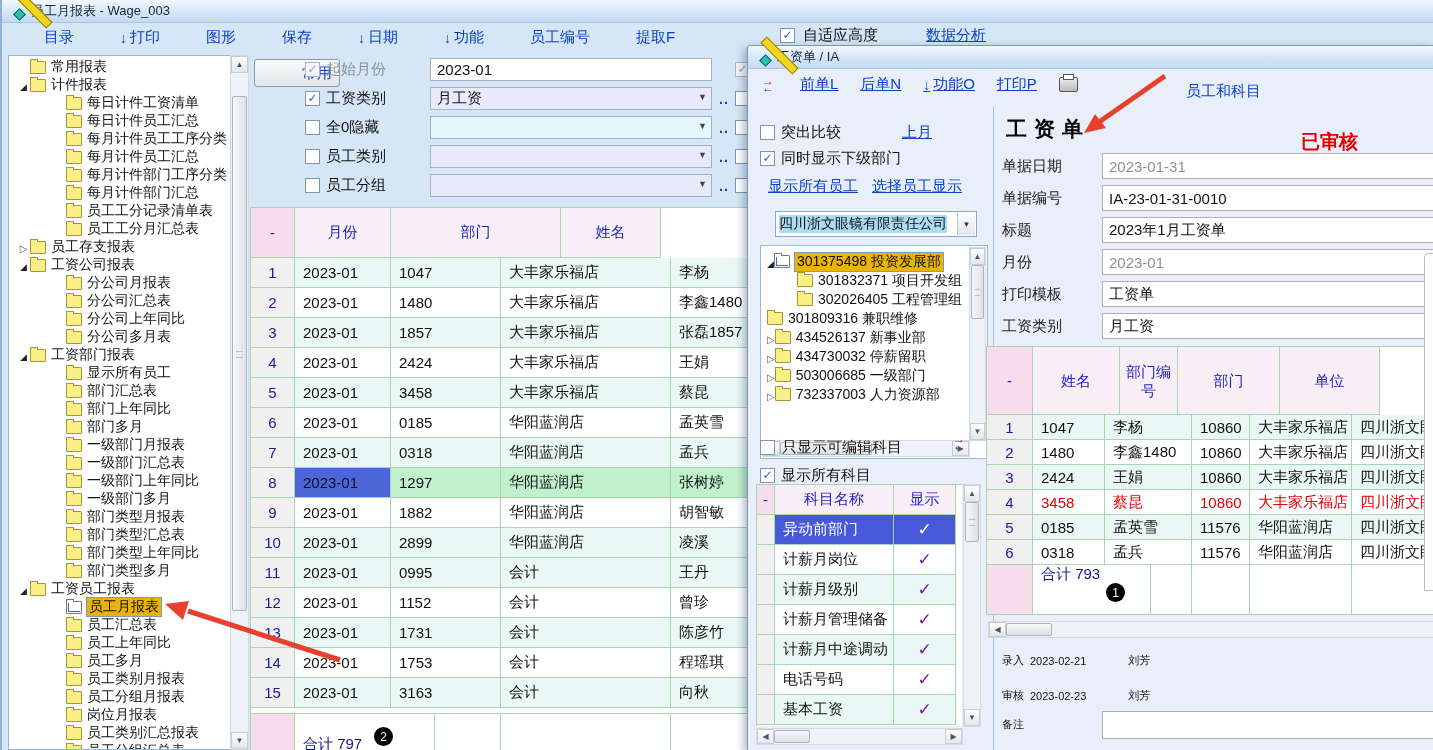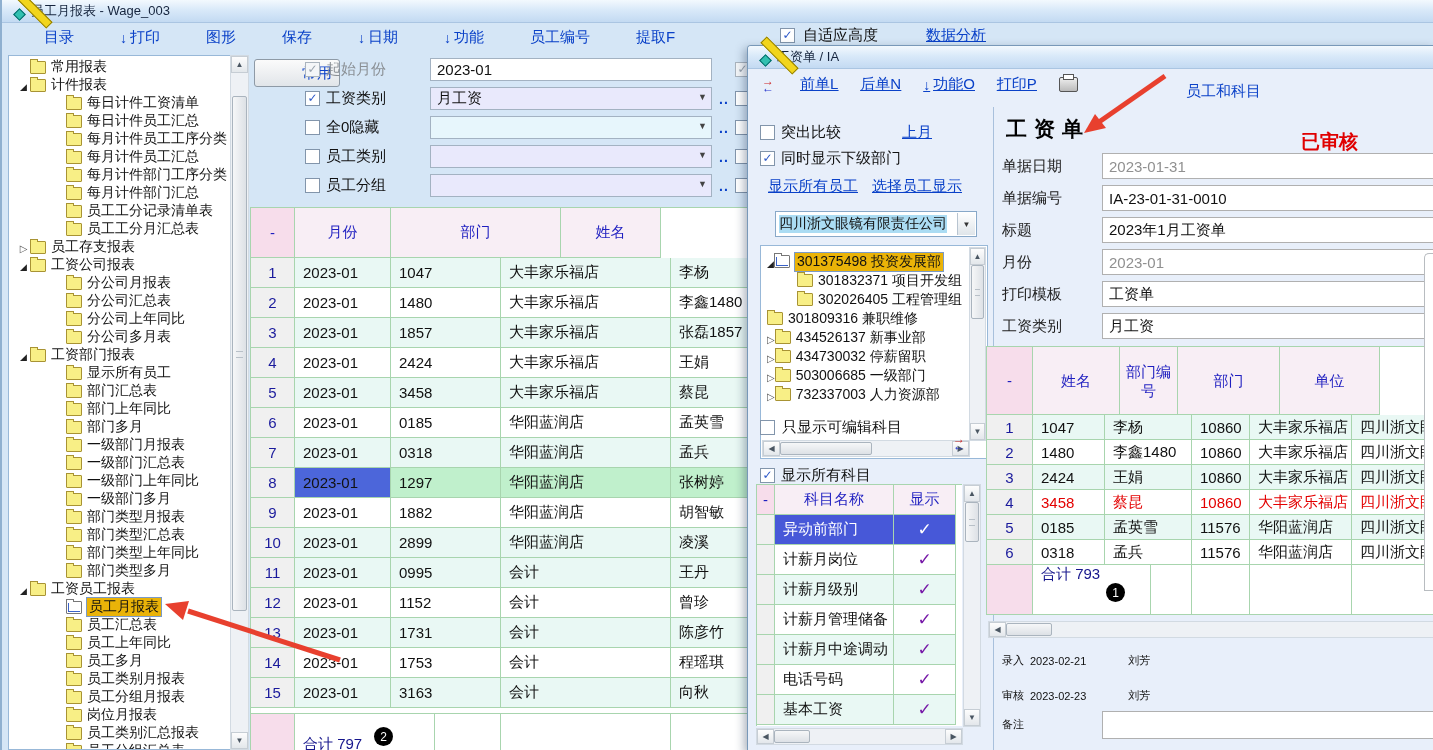--- a/index.html
+++ b/index.html
@@ -792,21 +792,21 @@
         <span class="sb-thumb" style="top:17px;height:52px;"></span>
         <span class="sb-arrow" style="bottom:0;">▼</span>
       </div>
       <div class="hsb" style="left:1px;right:17px;bottom:1px;">
         <span class="la">◀</span>
         <span class="ht" style="left:17px;width:90px;"></span>
         <span class="ra">▶</span>
       </div>
     </div>
 
-    <div class="prow" style="left:12px;top:372px;gap:7px;">
+    <div class="prow" style="left:12px;top:392px;gap:7px;">
       <span class="cb cb-off"></span>
       <span>只显示可编辑科目</span>
     </div>
     <span class="swap subj-swap"></span>
     <div class="prow" style="left:12px;top:420px;">
       <span class="cb cb-on"></span>
       <span>显示所有科目</span>
     </div>
 
     <div class="subj-table">

